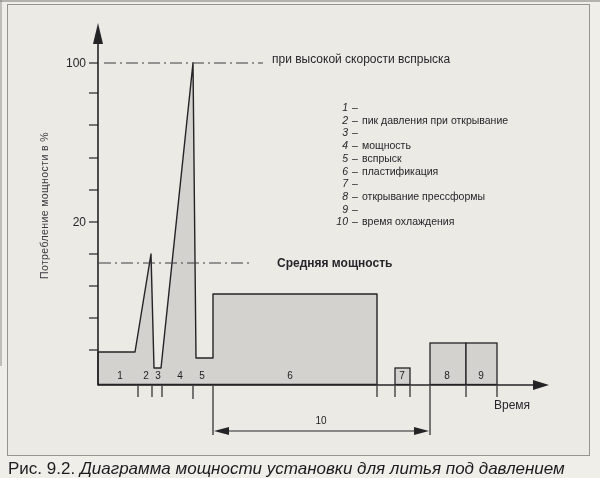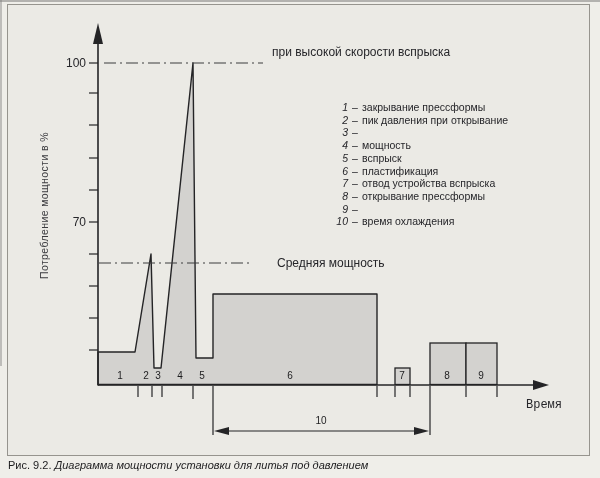--- a/index.html
+++ b/index.html
@@ -20,21 +20,21 @@
   .ylab{
     position:absolute;left:-56px;top:199px;width:200px;height:13px;
     transform:rotate(-90deg);transform-origin:center;
     font-size:10.5px;text-align:center;letter-spacing:.4px;color:#3a3a3e;
   }
   .phase-num{position:absolute;font-size:10px;transform:translateX(-50%);color:#1d1d1f;}
   #legend{position:absolute;left:328px;top:101px;font-size:10.5px;line-height:12.7px;}
   .lrow{display:flex;}
   .lnum{width:20px;text-align:right;font-style:italic;}
   .lsep{width:14px;text-align:center;}
-  #caption{position:absolute;left:8px;top:459px;font-size:11px;color:#1c1c1e;}
+  #caption{position:absolute;left:8px;top:459px;font-size:17px;color:#1c1c1e;}
   #caption .cap-rest{font-style:italic;}
 </style>
 </head>
 <body>
 
 <div class="scan-edge" style="left:0;top:0;width:600px;height:2px;opacity:.55"></div>
 <div class="scan-edge" style="left:0;top:0;width:2px;height:366px;opacity:.45"></div>
 
 <div id="frame"></div>
 
@@ -82,43 +82,42 @@
   <g stroke="#242426">
     <line x1="213" y1="386" x2="213" y2="435" stroke-width="1.2"></line>
     <line x1="430" y1="386" x2="430" y2="435" stroke-width="1.2"></line>
     <line x1="218" y1="431" x2="425" y2="431" stroke-width="1.2"></line>
   </g>
   <polygon points="214,431 229,427 229,435" fill="#242426"></polygon>
   <polygon points="429,431 414,427 414,435" fill="#242426"></polygon>
 </svg>
 
 <div class="txt num-right" style="left:58px;top:57px;width:28px;">100</div>
-<div class="txt num-right" style="left:58px;top:216px;width:28px;">70</div>
+<div class="txt num-right" style="left:58px;top:216px;width:28px;">20</div>
 <div class="ylab">Потребление мощности в %</div>
-<div class="txt" style="left:526px;top:399px;font-family:Liberation Mono, monospace;">Время</div>
+<div class="txt" style="left:494px;top:399px;">Время</div>
 
-<div class="txt" style="left:272px;top:46px;">при высокой скорости вспрыска</div>
-<div class="txt" style="left:277px;top:257px;">Средняя мощность</div>
+<div class="txt" style="left:272px;top:53px;">при высокой скорости вспрыска</div>
+<div class="txt" style="left:277px;top:257px;font-weight:bold;">Средняя мощность</div>
 
 <span class="phase-num" style="left:120px;top:370px;">1</span>
 <span class="phase-num" style="left:146px;top:370px;">2</span>
 <span class="phase-num" style="left:158px;top:370px;">3</span>
 <span class="phase-num" style="left:180px;top:370px;">4</span>
 <span class="phase-num" style="left:202px;top:370px;">5</span>
 <span class="phase-num" style="left:290px;top:370px;">6</span>
 <span class="phase-num" style="left:402px;top:370px;">7</span>
 <span class="phase-num" style="left:447px;top:370px;">8</span>
 <span class="phase-num" style="left:481px;top:370px;">9</span>
 <span class="phase-num" style="left:321px;top:415px;">10</span>
 
 <div id="legend">
   <div class="lrow">
       <span class="lnum">1</span>
       <span class="lsep">–</span>
-      <span class="ltxt">закрывание прессформы</span>
     </div>
   <div class="lrow">
       <span class="lnum">2</span>
       <span class="lsep">–</span>
       <span class="ltxt">пик давления при открывание</span>
     </div>
   <div class="lrow">
       <span class="lnum">3</span>
       <span class="lsep">–</span>
     </div>
@@ -133,21 +132,20 @@
       <span class="ltxt">вспрыск</span>
     </div>
   <div class="lrow">
       <span class="lnum">6</span>
       <span class="lsep">–</span>
       <span class="ltxt">пластификация</span>
     </div>
   <div class="lrow">
       <span class="lnum">7</span>
       <span class="lsep">–</span>
-      <span class="ltxt">отвод устройства вспрыска</span>
     </div>
   <div class="lrow">
       <span class="lnum">8</span>
       <span class="lsep">–</span>
       <span class="ltxt">открывание прессформы</span>
     </div>
   <div class="lrow">
       <span class="lnum">9</span>
       <span class="lsep">–</span>
     </div>

